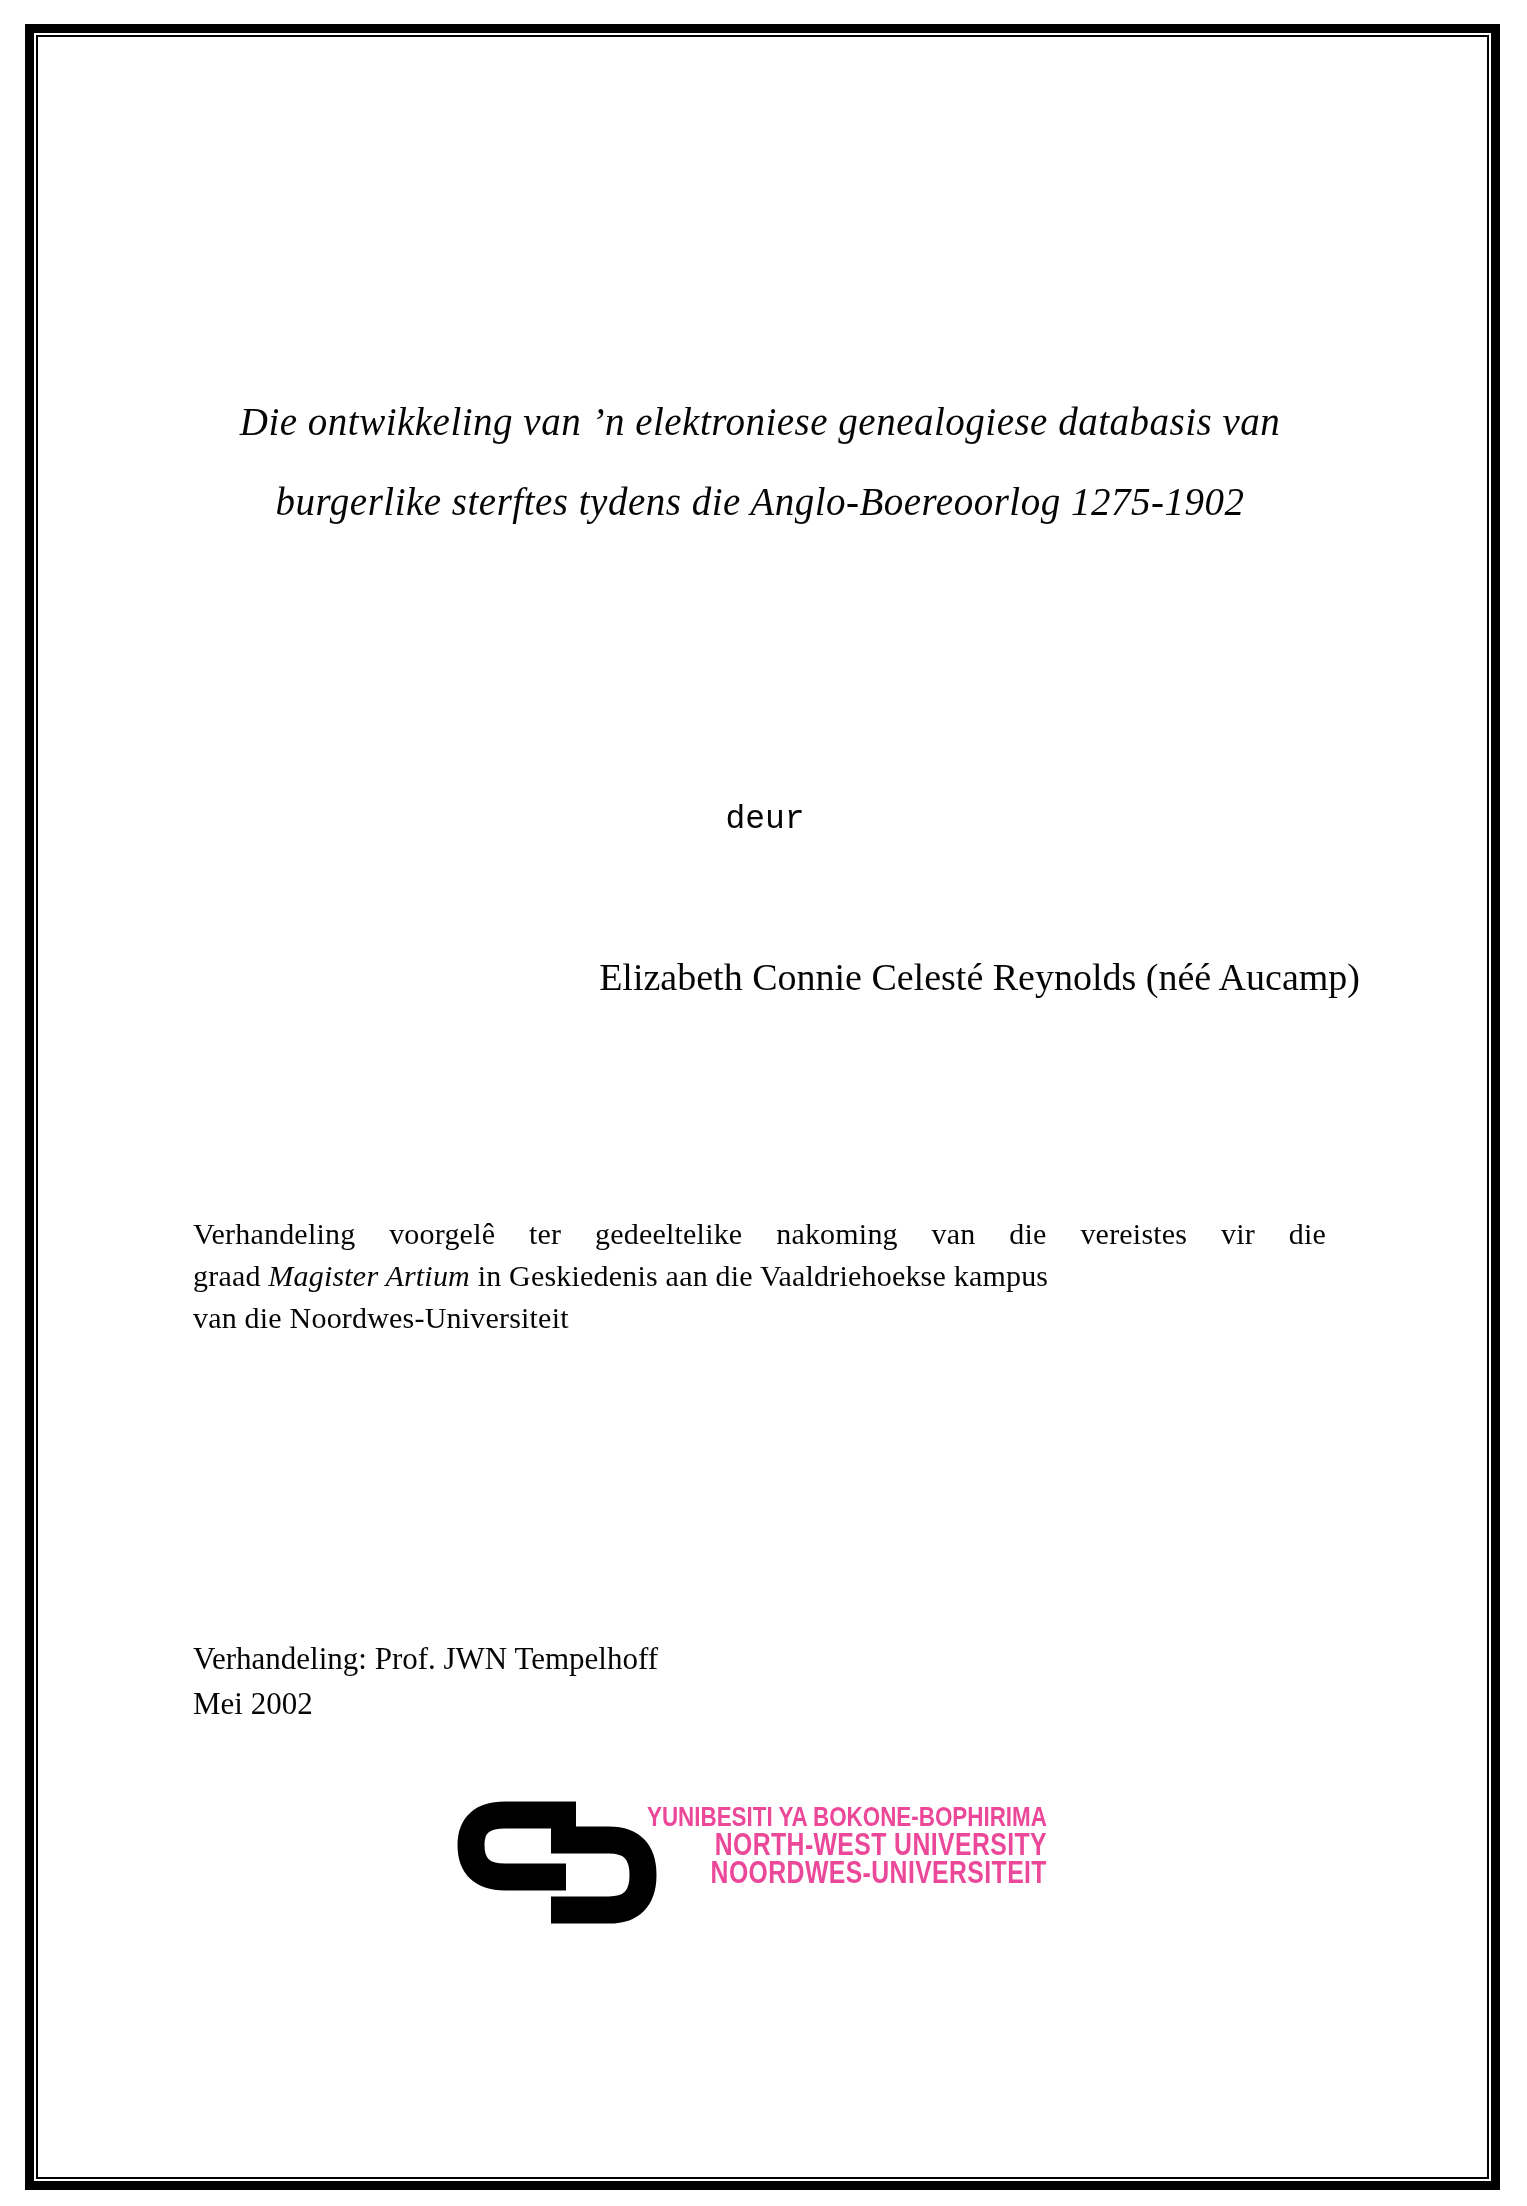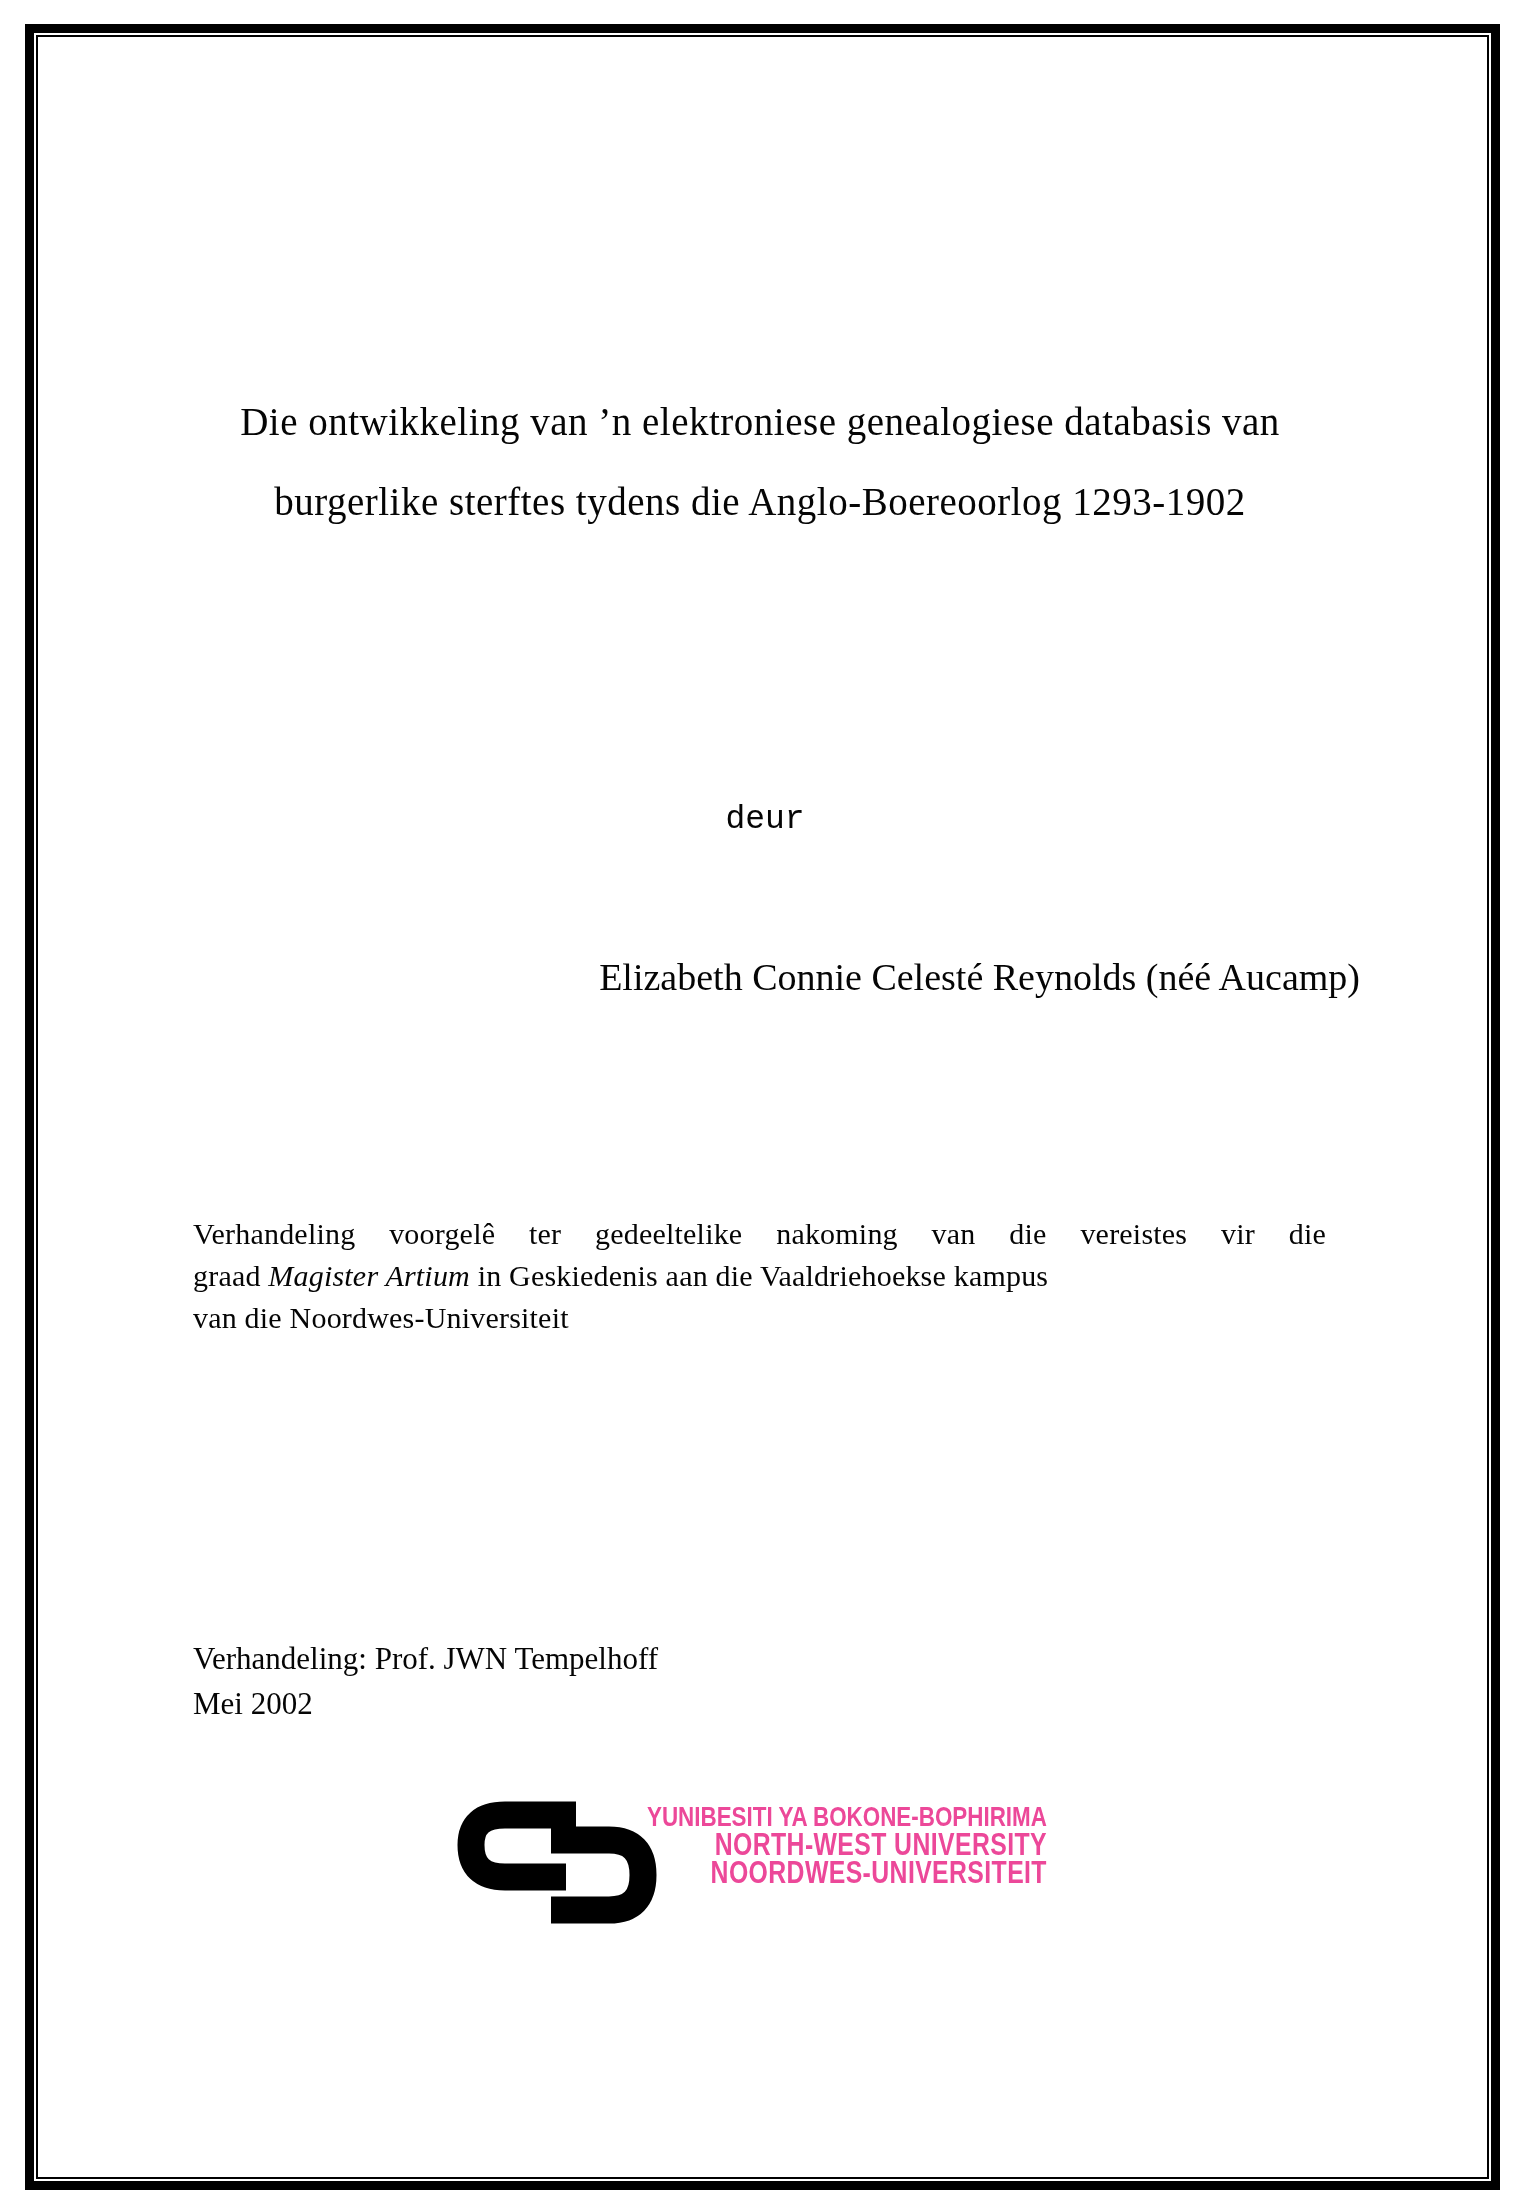--- a/index.html
+++ b/index.html
@@ -27,20 +27,21 @@
     border: 2px solid #000000;
   }
   .title-block {
     position: absolute;
     left: 190px; top: 382px;
     width: 1140px;
     text-align: center;
     font-size: 39px;
     line-height: 80px;
     letter-spacing: 0.5px;
+    font-style: italic;
   }
   .title-line { white-space: nowrap; }
   .byline {
     position: absolute;
     left: 190px; top: 800px;
     width: 1150px;
     text-align: center;
     font-size: 33px;
     line-height: 40px;
     font-family: Liberation Mono, monospace;
@@ -102,21 +103,21 @@
 <body>
 
 <div class="canvas">
 
   <div class="frame">
     <div class="frame-inner"></div>
   </div>
 
   <div class="title-block">
     <div class="title-line">Die ontwikkeling van ’n elektroniese genealogiese databasis van</div>
-    <div class="title-line">burgerlike sterftes tydens die Anglo-Boereoorlog 1293-1902</div>
+    <div class="title-line">burgerlike sterftes tydens die Anglo-Boereoorlog 1275-1902</div>
   </div>
 
   <div class="byline">deur</div>
 
   <div class="author">Elizabeth Connie Celesté Reynolds (néé Aucamp)</div>
 
   <div class="statement">
     <div class="just">Verhandeling voorgelê ter gedeeltelike nakoming van die vereistes vir die</div>
     <div><span>graad </span><span class="ital">Magister Artium</span><span> in Geskiedenis aan die Vaaldriehoekse kampus</span></div>
     <div>van die Noordwes-Universiteit</div>

